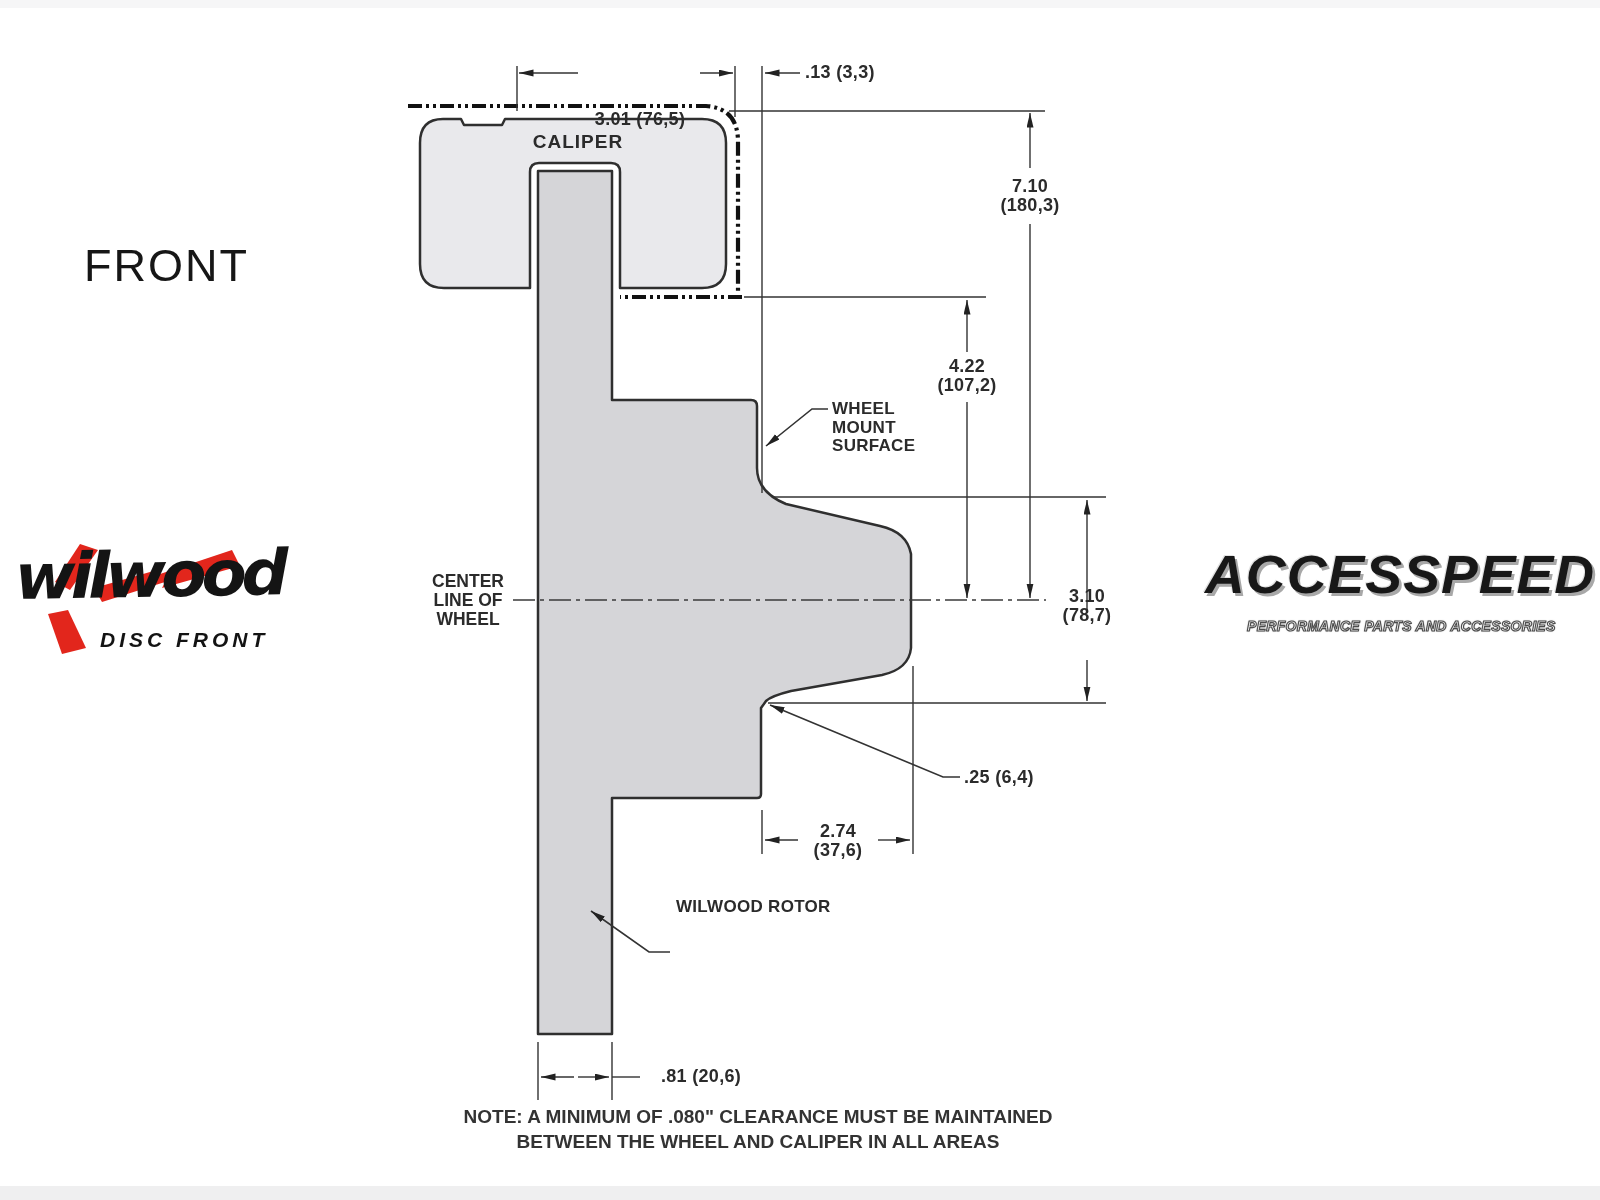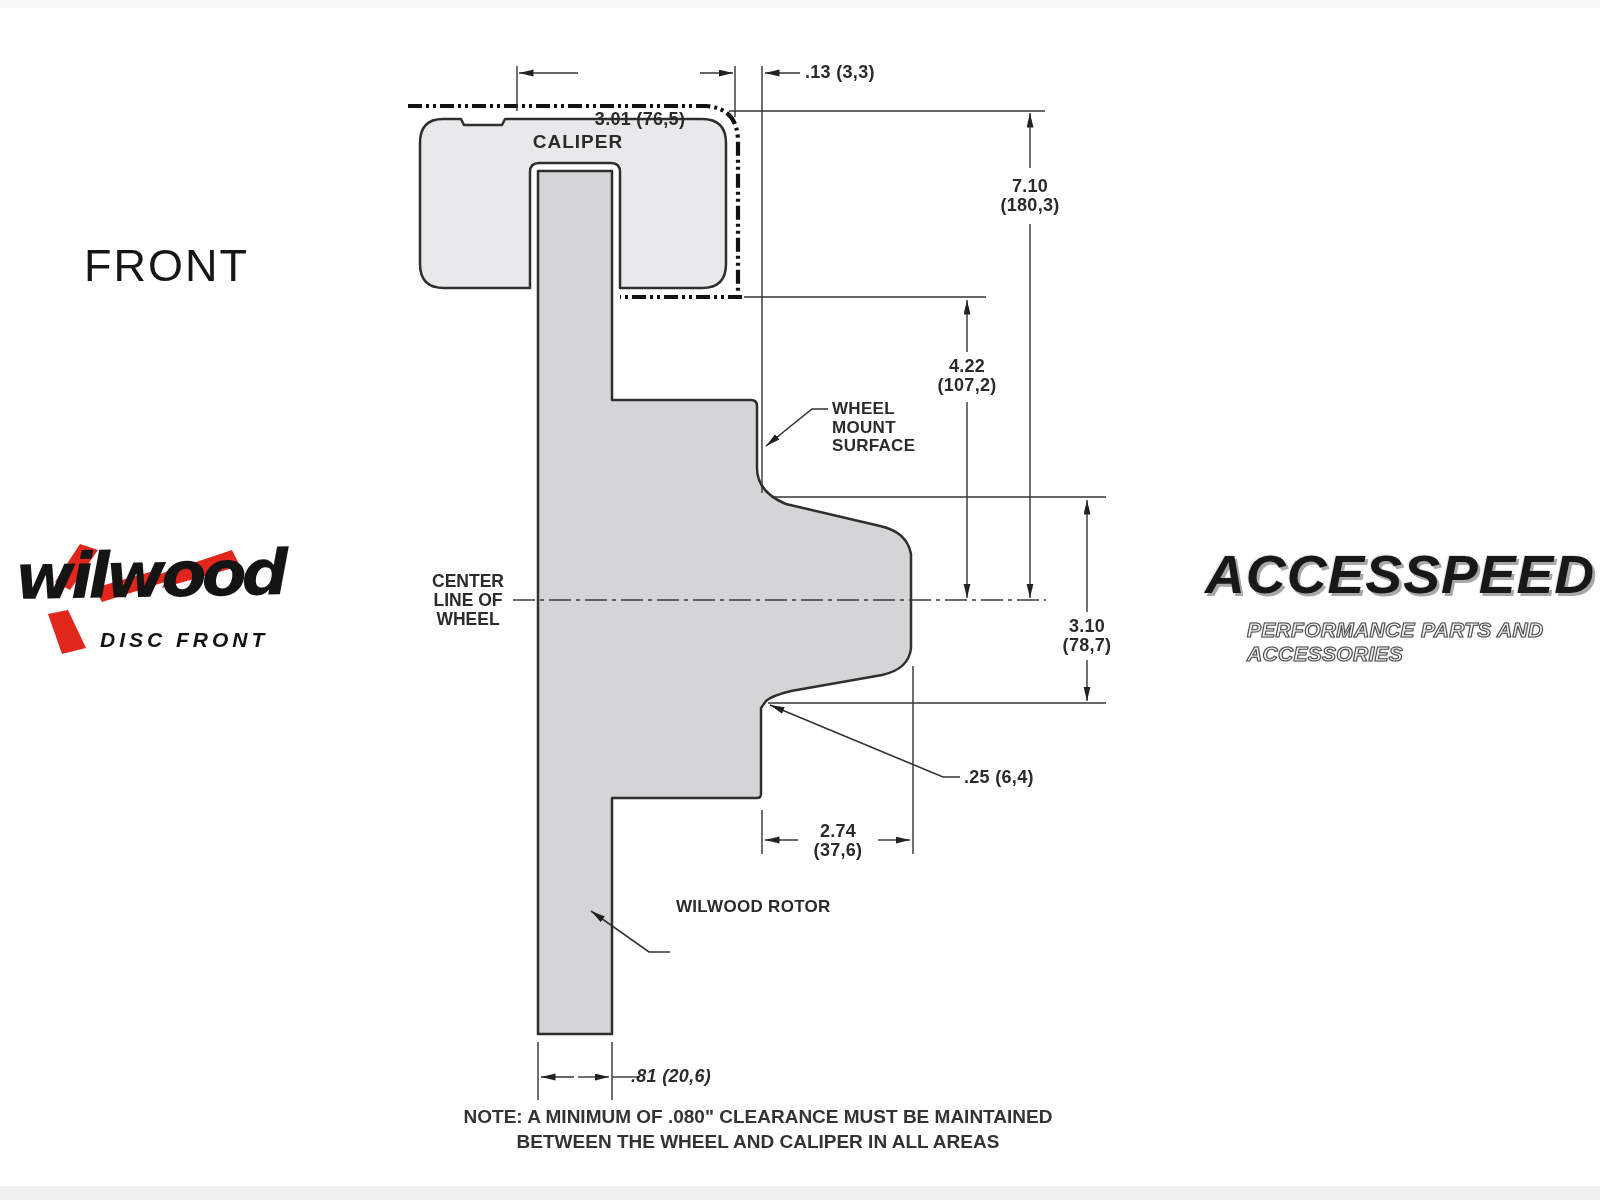--- a/index.html
+++ b/index.html
@@ -29,21 +29,21 @@
     font-size:21px;letter-spacing:4px;color:#131313;z-index:2;}
 
   .alogo{position:absolute;left:1205px;top:546px;width:380px;height:100px;z-index:4;}
   .aword{position:absolute;left:0;top:0;
     font-family:"Liberation Sans",sans-serif;font-style:italic;font-weight:800;
     font-size:53px;line-height:58px;letter-spacing:1px;color:#181818;
     transform:scaleX(1.04);transform-origin:left top;
     text-shadow:2.5px 2.5px 0 #a8a8a8, -1px -1px 0 #e2e2e2;}
   .atag{position:absolute;left:42px;top:72px;
     font-family:"Liberation Sans",sans-serif;font-style:italic;font-weight:800;
-    font-size:21px;letter-spacing:.3px;color:#f2f2f2;
+    font-size:14px;letter-spacing:.3px;color:#f2f2f2;
     -webkit-text-stroke:1.1px #4d4d4d;text-shadow:0 0 1.5px #555;}
 </style>
 </head>
 <body>
 
 <div id="stage">
 
   <div class="band" style="top:0;height:8px;background:#f6f6f7;"></div>
   <div class="band" style="top:1186px;height:14px;background:#efeff0;"></div>
 
@@ -111,26 +111,26 @@
 
   <div class="t front" style="left:84px;top:241px;">FRONT</div>
   <div class="t caliper-t cx" style="left:578px;top:132px;">CALIPER</div>
 
   <div class="t dim cx" style="left:640px;top:62px;margin-top:47px;">3.01 (76,5)</div>
   <div class="t dim" style="left:805px;top:62px;">.13 (3,3)</div>
   <div class="t dim2 cx" style="left:1030px;top:177px;">7.10
 (180,3)</div>
   <div class="t dim2 cx" style="left:967px;top:357px;">4.22
 (107,2)</div>
-  <div class="t dim2 cx" style="left:1087px;top:617px;">3.10
+  <div class="t dim2 cx" style="left:1087px;top:587px;">3.10
 (78,7)</div>
   <div class="t dim" style="left:964px;top:767px;">.25 (6,4)</div>
   <div class="t dim2 cx" style="left:838px;top:822px;">2.74
 (37,6)</div>
-  <div class="t dim" style="left:631px;top:1066px;font-style:italic;">.81 (20,6)</div>
+  <div class="t dim" style="left:661px;top:1066px;">.81 (20,6)</div>
 
   <div class="t lbl" style="left:832px;top:400px;">WHEEL
 MOUNT
 SURFACE</div>
   <div class="t clw cxy" style="left:468px;top:600px;">CENTER
 LINE OF
 WHEEL</div>
   <div class="t lbl" style="left:676px;top:898px;text-align:center;">WILWOOD ROTOR</div>
 
   <div class="t note cx" style="left:758px;top:1104px;">NOTE: A MINIMUM OF .080" CLEARANCE MUST BE MAINTAINED

